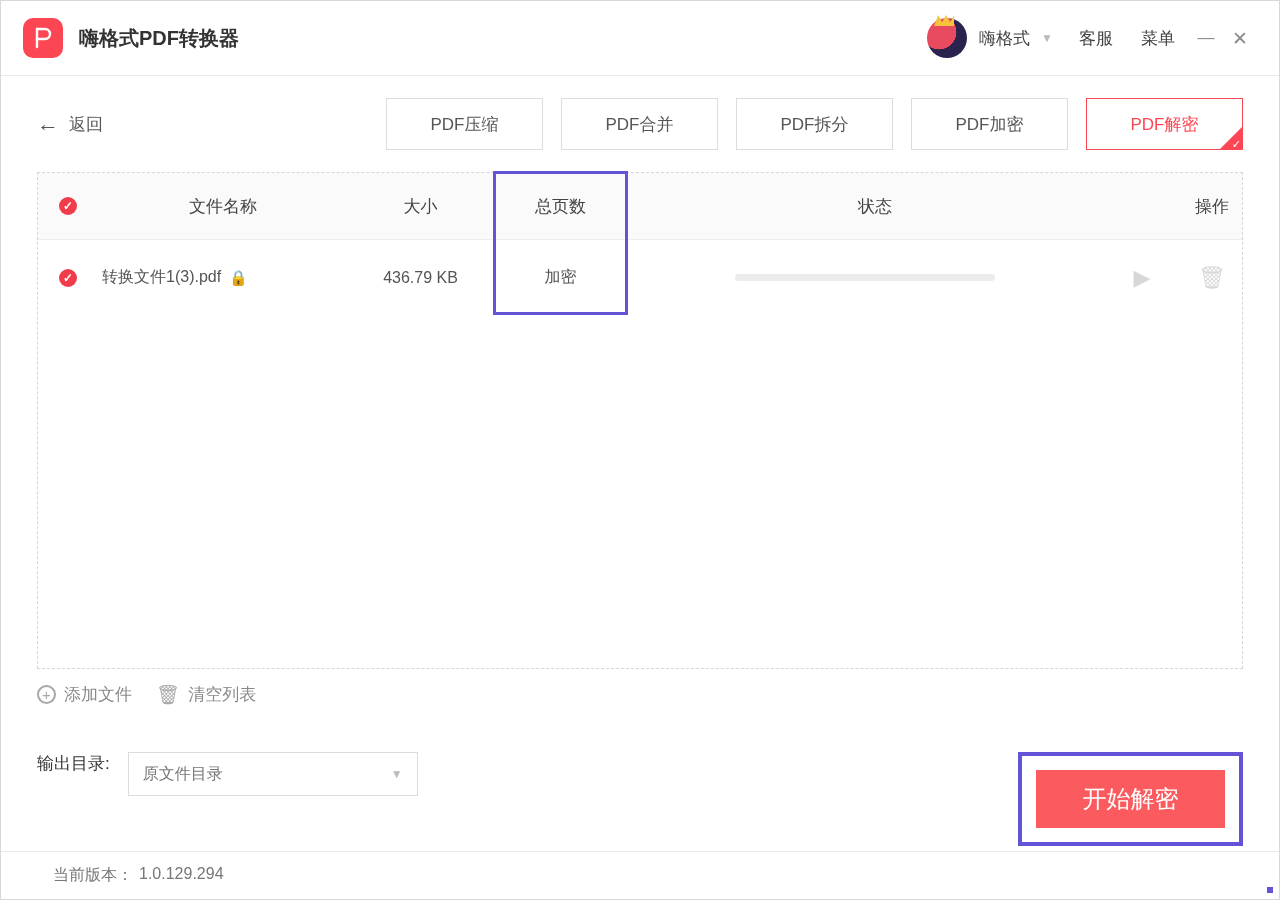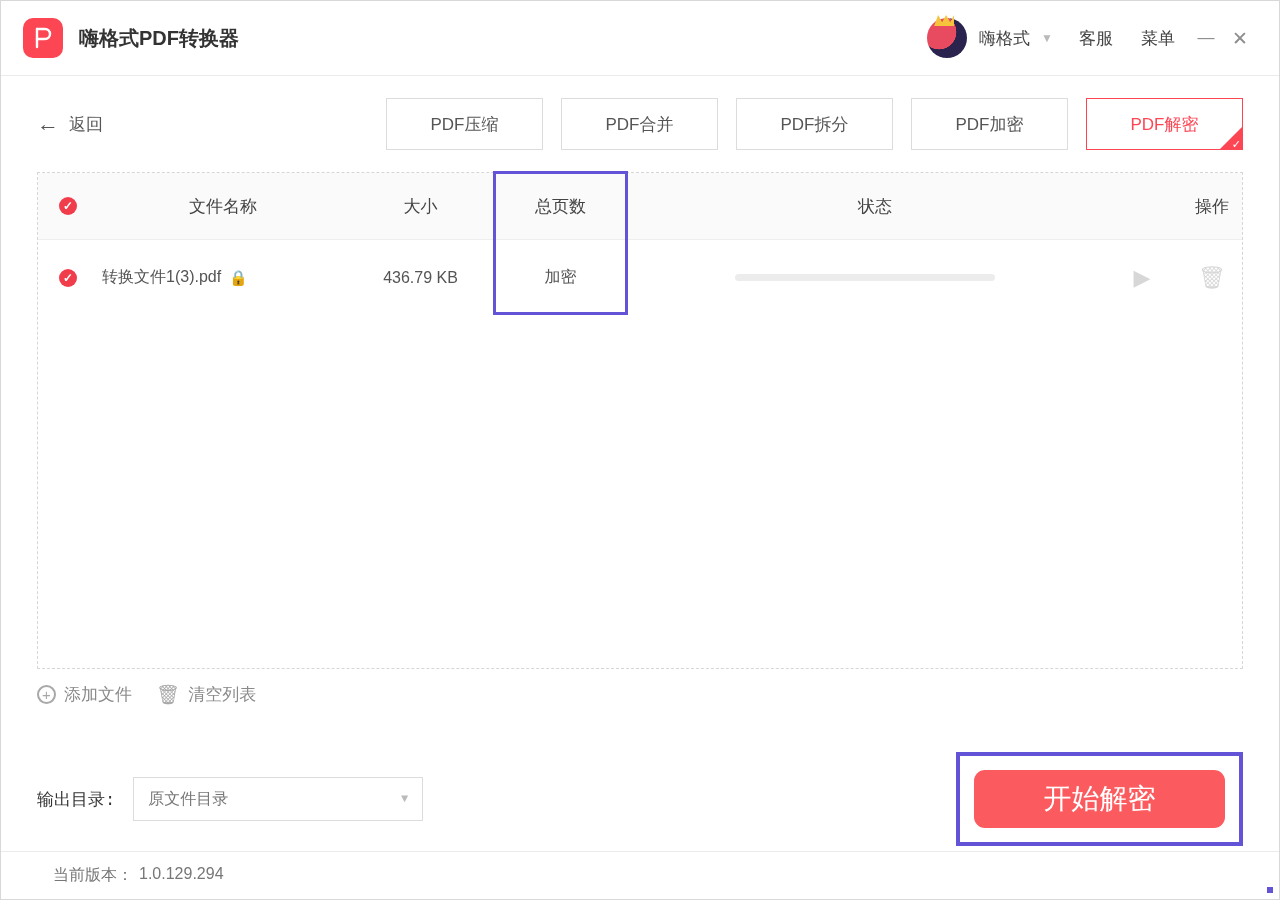--- a/index.html
+++ b/index.html
@@ -156,45 +156,43 @@
     width:19px; height:19px;
     border:2px solid #a8a8a8;
     border-radius:50%;
     display:flex; align-items:center; justify-content:center;
     font-size:15px; color:#a8a8a8; line-height:1;
   }
   .trash-icon { color:#a8a8a8; font-size:19px; }
 
   
   .output-row {
-    display:flex; align-items:center;
+    display:flex; align-items:flex-start;
     padding:46px 36px 0 36px;
-    font-family:Liberation Mono, monospace;
   }
   .output-label { font-size:17px; color:#333; margin-right:18px; }
   .select {
     width:290px; height:44px;
     border:1px solid #dcdcdc;
     display:flex; align-items:center; justify-content:space-between;
     padding:15px 14px;
     color:#777; font-size:16px; cursor:pointer;
   }
   .select .caret { color:#bbb; font-size:12px;}
   .start-wrap {
     margin-left:auto;
     border:4px solid #6353d7;
     padding:14px;
   }
   .start-btn {
-    width:251px; height:58px;
+    width:189px; height:58px;
     background:#fb5a5e;
-    color:#fff; font-size:28px;
+    color:#fff; font-size:24px;
     display:flex; align-items:center; justify-content:center;
     cursor:pointer;
-    border-radius:11px;
   }
 
   
   .footer {
     position:absolute; left:0; right:0; bottom:0;
     border-top:1px solid #ebebeb;
     padding:13px 52px;
     font-size:16px; color:#777;
     display:flex; gap:6px;
   }

